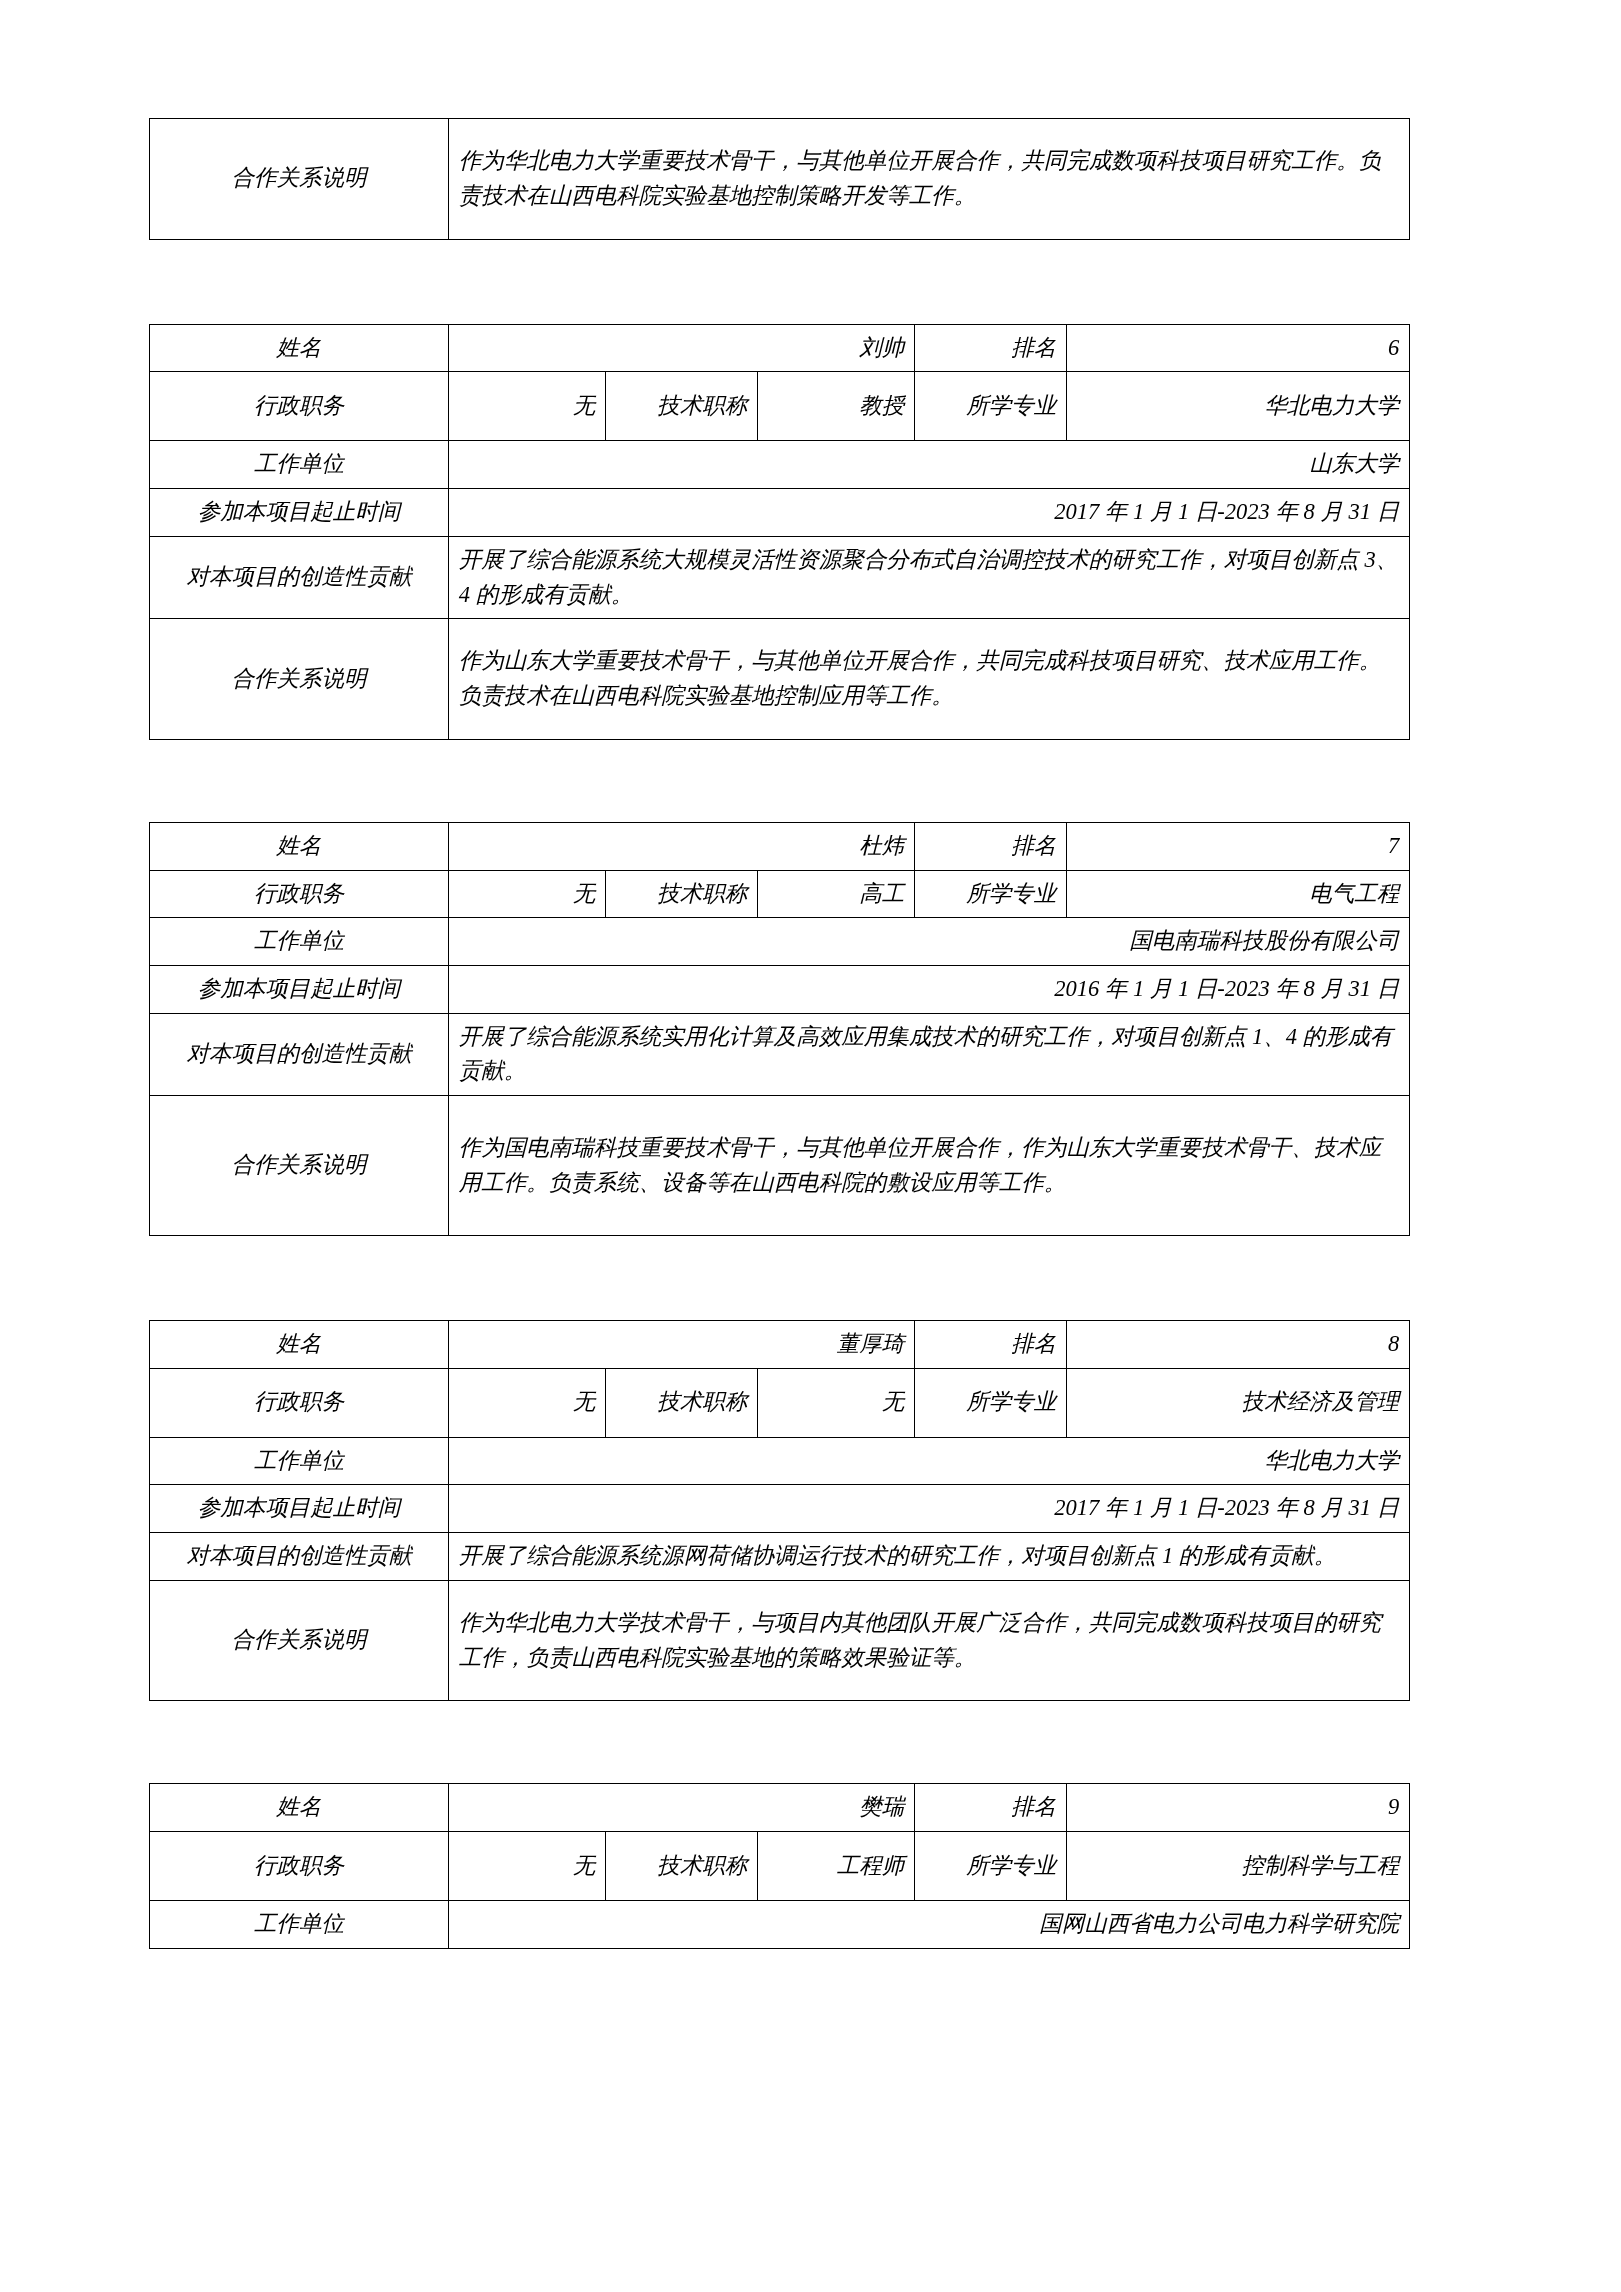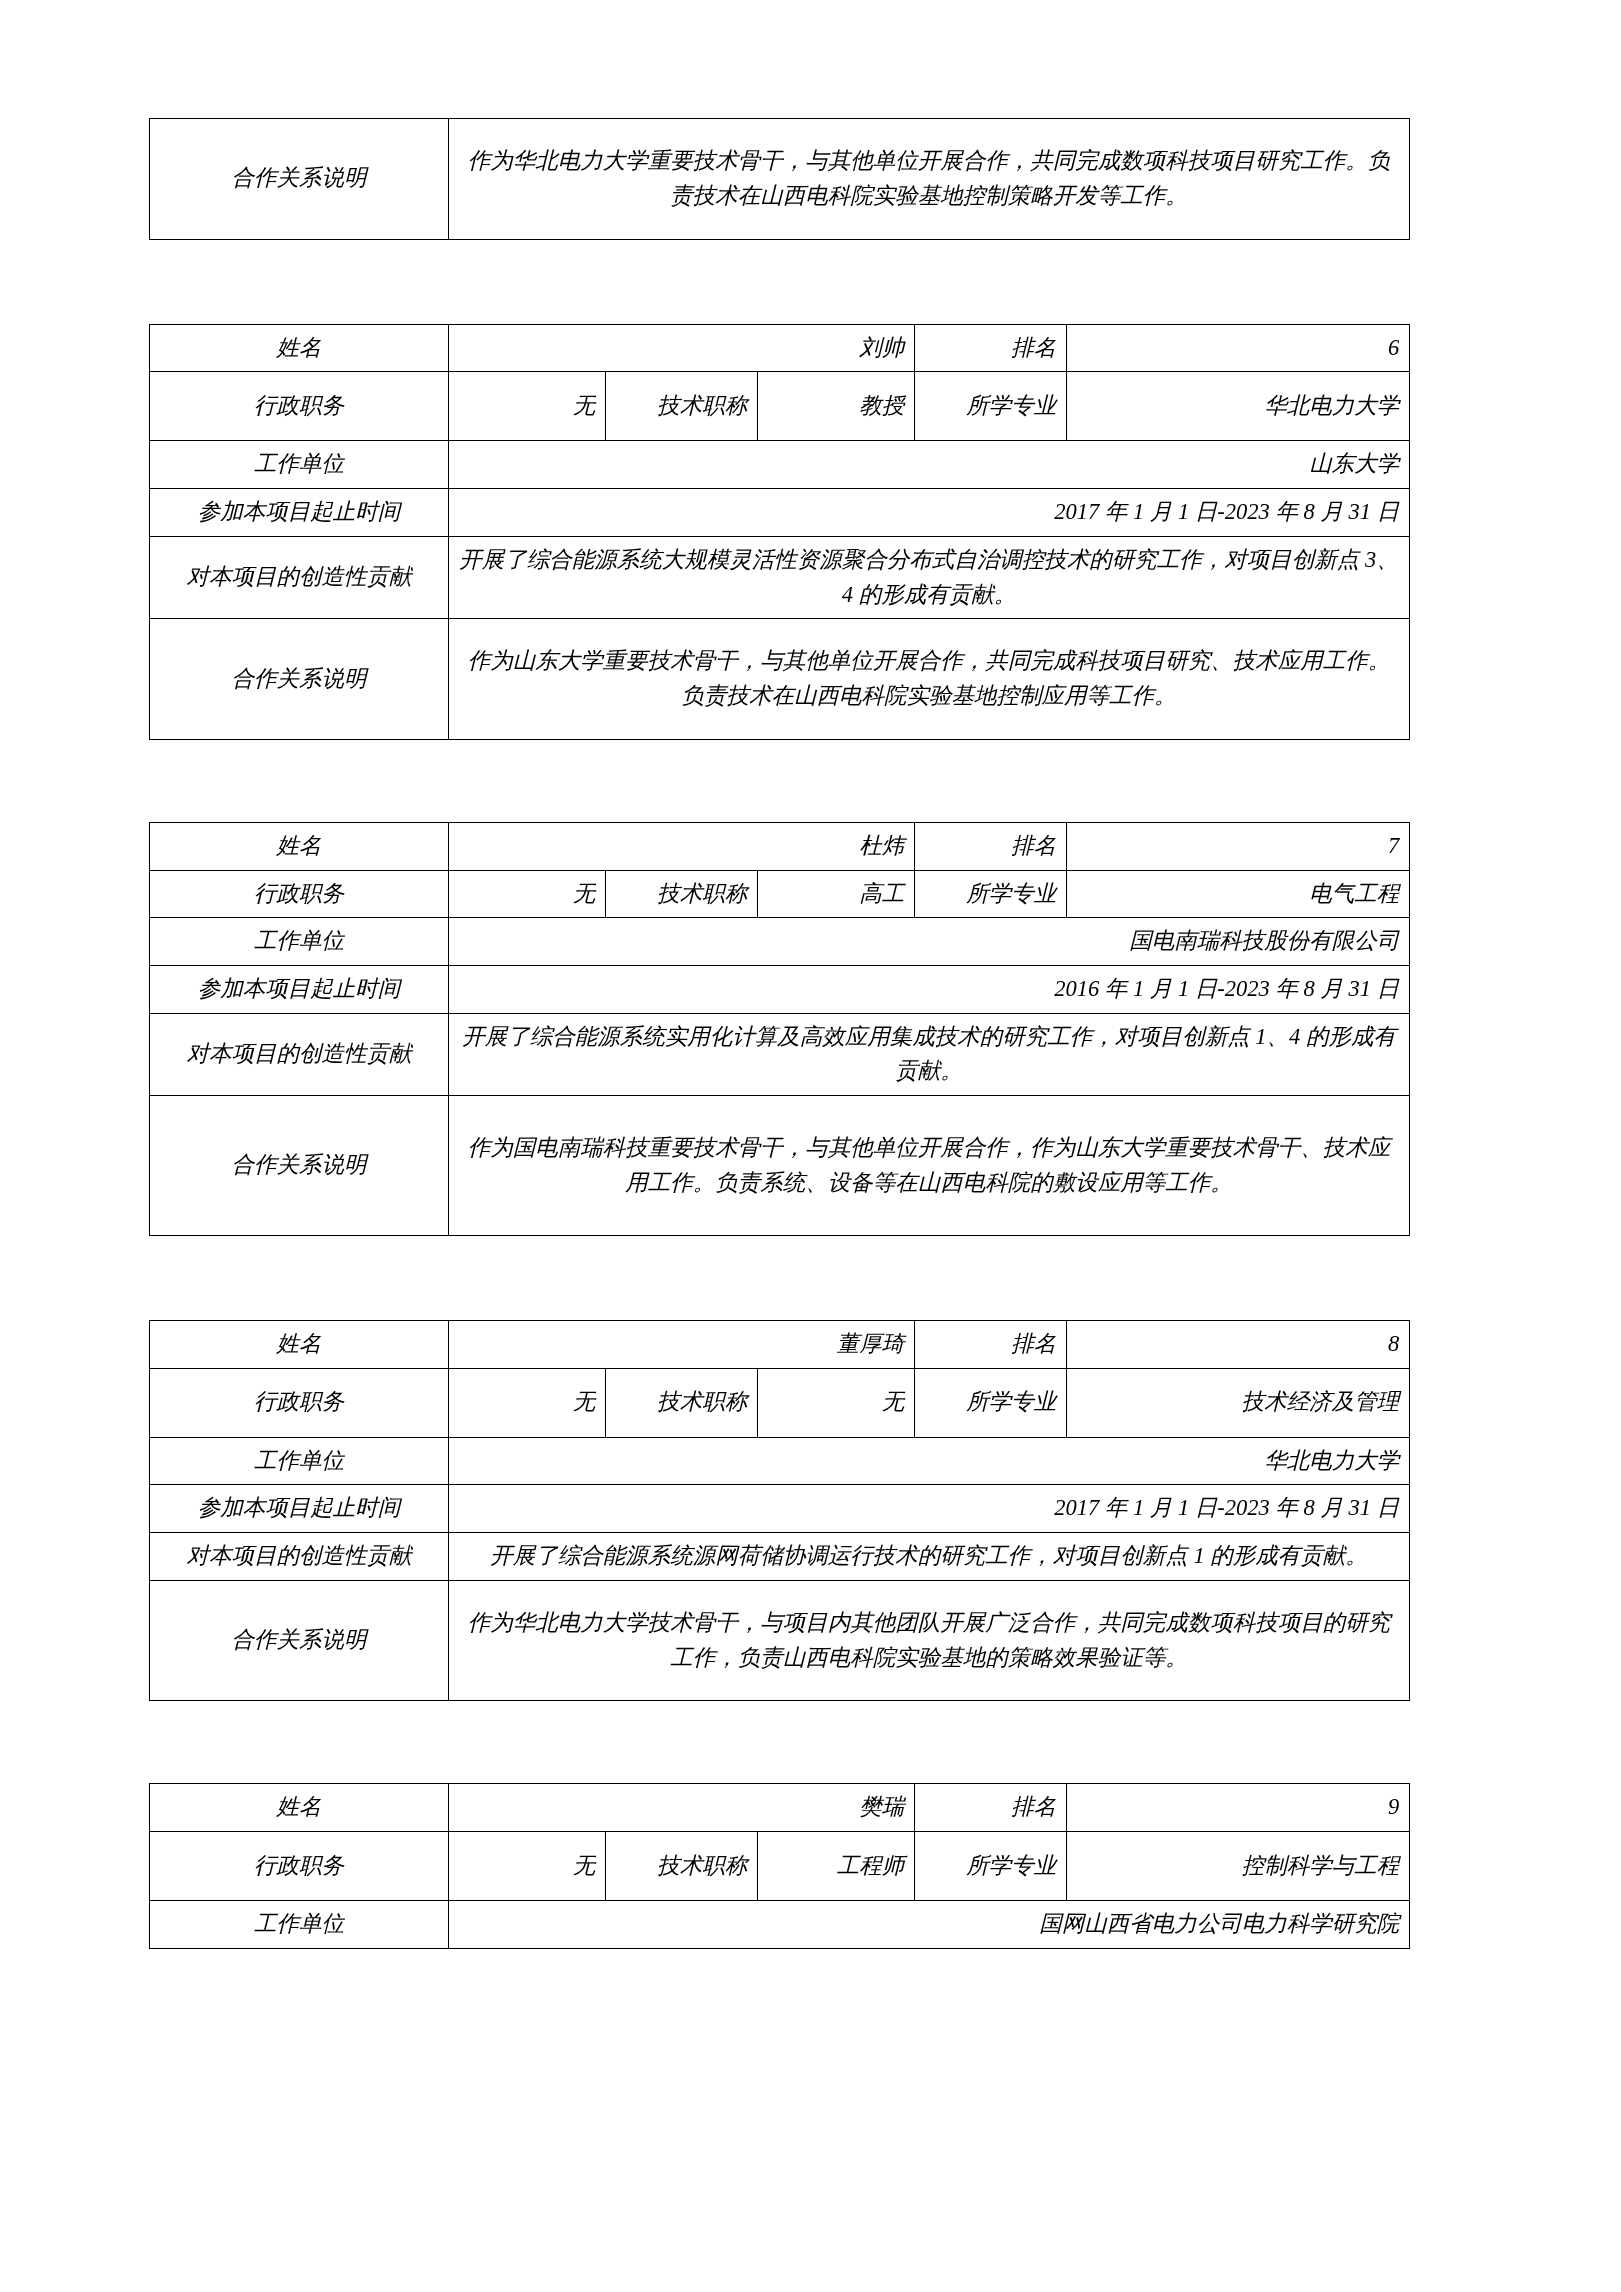--- a/index.html
+++ b/index.html
@@ -33,21 +33,21 @@
     line-height: 1.55;
     vertical-align: middle;
   }
   td.lbl {
     text-align: center;
   }
   td.ctr {
     text-align: right;
   }
   td.txt {
-    text-align: center;
+    text-align: left;
   }
   .gap-a { height: 84px; }
   .gap-b { height: 82px; }
   .gap-c { height: 84px; }
   .gap-d { height: 82px; }
   .tall { height: 69px; }
   .h-row { height: 45px; }
   .block-cell {
     line-height: 1.62;
     padding-top: 7.8px;

